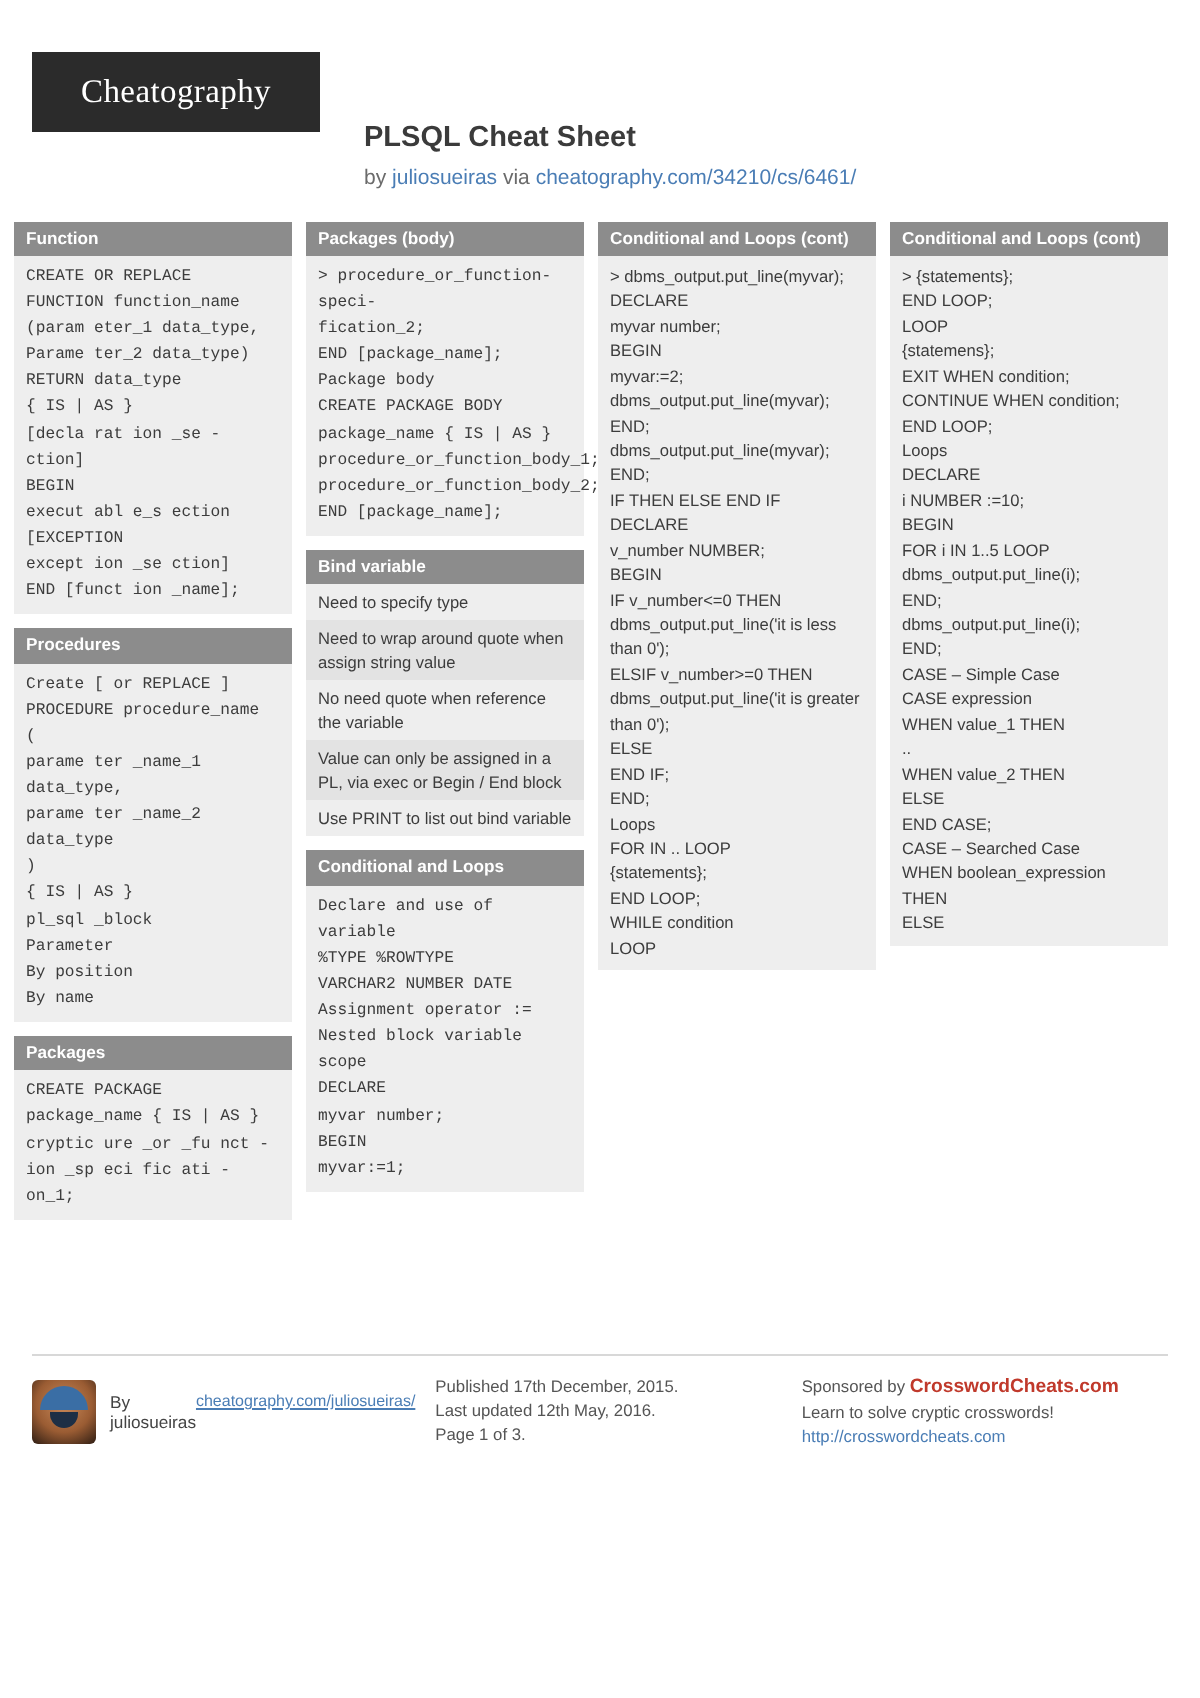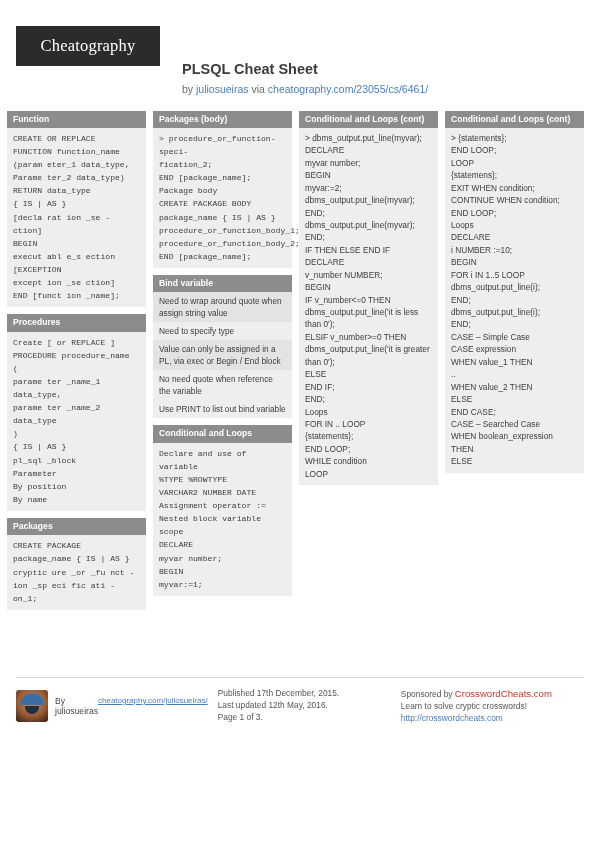--- a/index.html
+++ b/index.html
@@ -136,38 +136,38 @@
     border-radius: 0 0 8px 8px;
     background: #1d2f45;
   }
   .av-row { display: flex; align-items: center; gap: 7px; }
   .av-name { font-size: 8.6px; color: #444; }
   .f-link { color: #4a7db5; text-decoration: none; }
   .f-line { margin-bottom: 2px; }
   .f-site { margin-top: 8px; font-size: 8px; color: #4a7db5; }
   .sponsor-brand {
     color: #c0392b;
-    font-weight: normal;
+    font-weight: bold;
     font-size: 9.6px;
   }
   .sponsor-row { margin-bottom: 2px; }
 </style>
 </head>
 <body>
 
 <div class="page">
 
   <div class="header">
     <div class="logo-box">
       <span class="logo-text">Cheatography</span>
     </div>
     <div class="title-wrap">
       <div class="doc-title">PLSQL Cheat Sheet</div>
       <div class="doc-sub">
-        <span class="by">by </span><a class="f-link" href="#">juliosueiras</a><span class="by"> via </span><a class="f-link" href="#">cheatography.com/23055/cs/6461/</a>
+        <span class="by">by </span><a class="f-link" href="#">juliosueiras</a><span class="by"> via </span><a class="f-link" href="#">cheatography.com/34210/cs/6461/</a>
       </div>
     </div>
   </div>
 
   <div class="columns">
 
     <div class="col">
       <div class="card">
         <div class="card-head">Function</div>
         <div class="card-body code">
@@ -227,24 +227,24 @@
           <div class="line">CREATE PACKAGE BODY</div>
           <div class="line">package_name { IS | AS }</div>
           <div class="line">procedure_or_function_body_1;</div>
           <div class="line">procedure_or_function_body_2;</div>
           <div class="line">END [package_name];</div>
         </div>
       </div>
       <div class="card">
         <div class="card-head">Bind variable</div>
         <div>
+          <div class="row-alt odd">Need to specify type</div>
           <div class="row-alt even">Need to wrap around quote when assign string value</div>
-          <div class="row-alt odd">Need to specify type</div>
+          <div class="row-alt odd">No need quote when reference the variable</div>
           <div class="row-alt even">Value can only be assigned in a PL, via exec or Begin / End block</div>
-          <div class="row-alt odd">No need quote when reference the variable</div>
           <div class="row-alt odd">Use PRINT to list out bind variable</div>
         </div>
       </div>
       <div class="card">
         <div class="card-head">Conditional and Loops</div>
         <div class="card-body code">
           <div class="line">Declare and use of</div>
           <div class="line">variable</div>
           <div class="line">%TYPE %ROWTYPE</div>
           <div class="line">VARCHAR2 NUMBER DATE</div>

